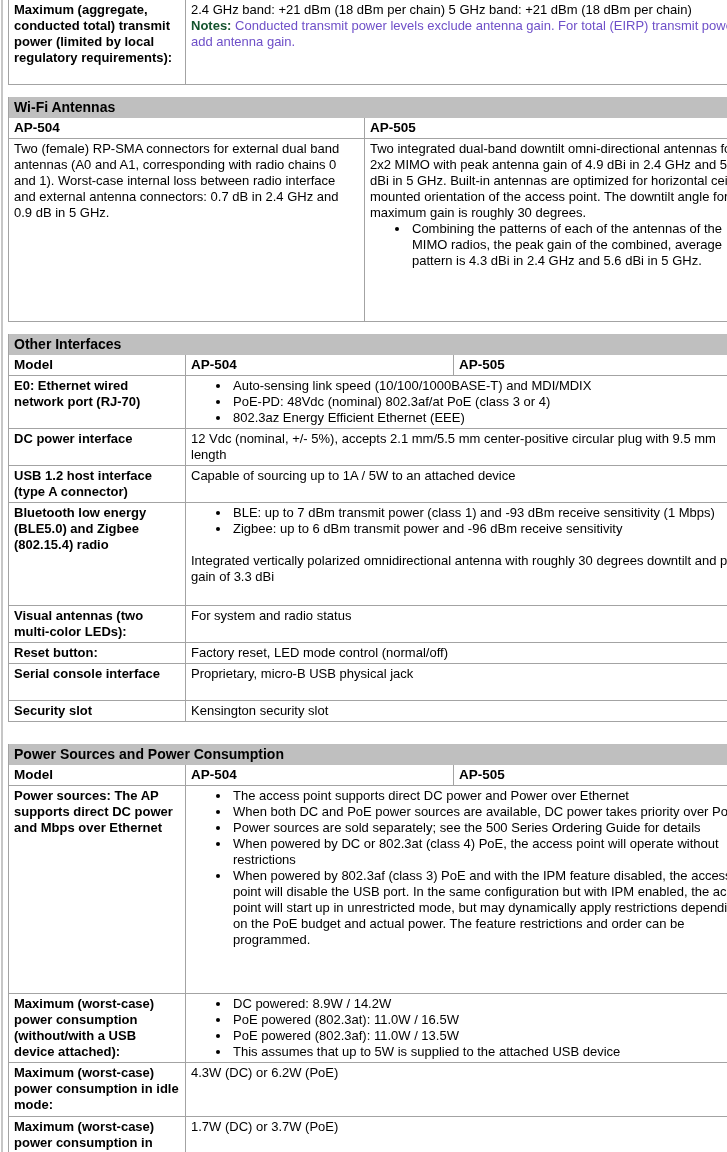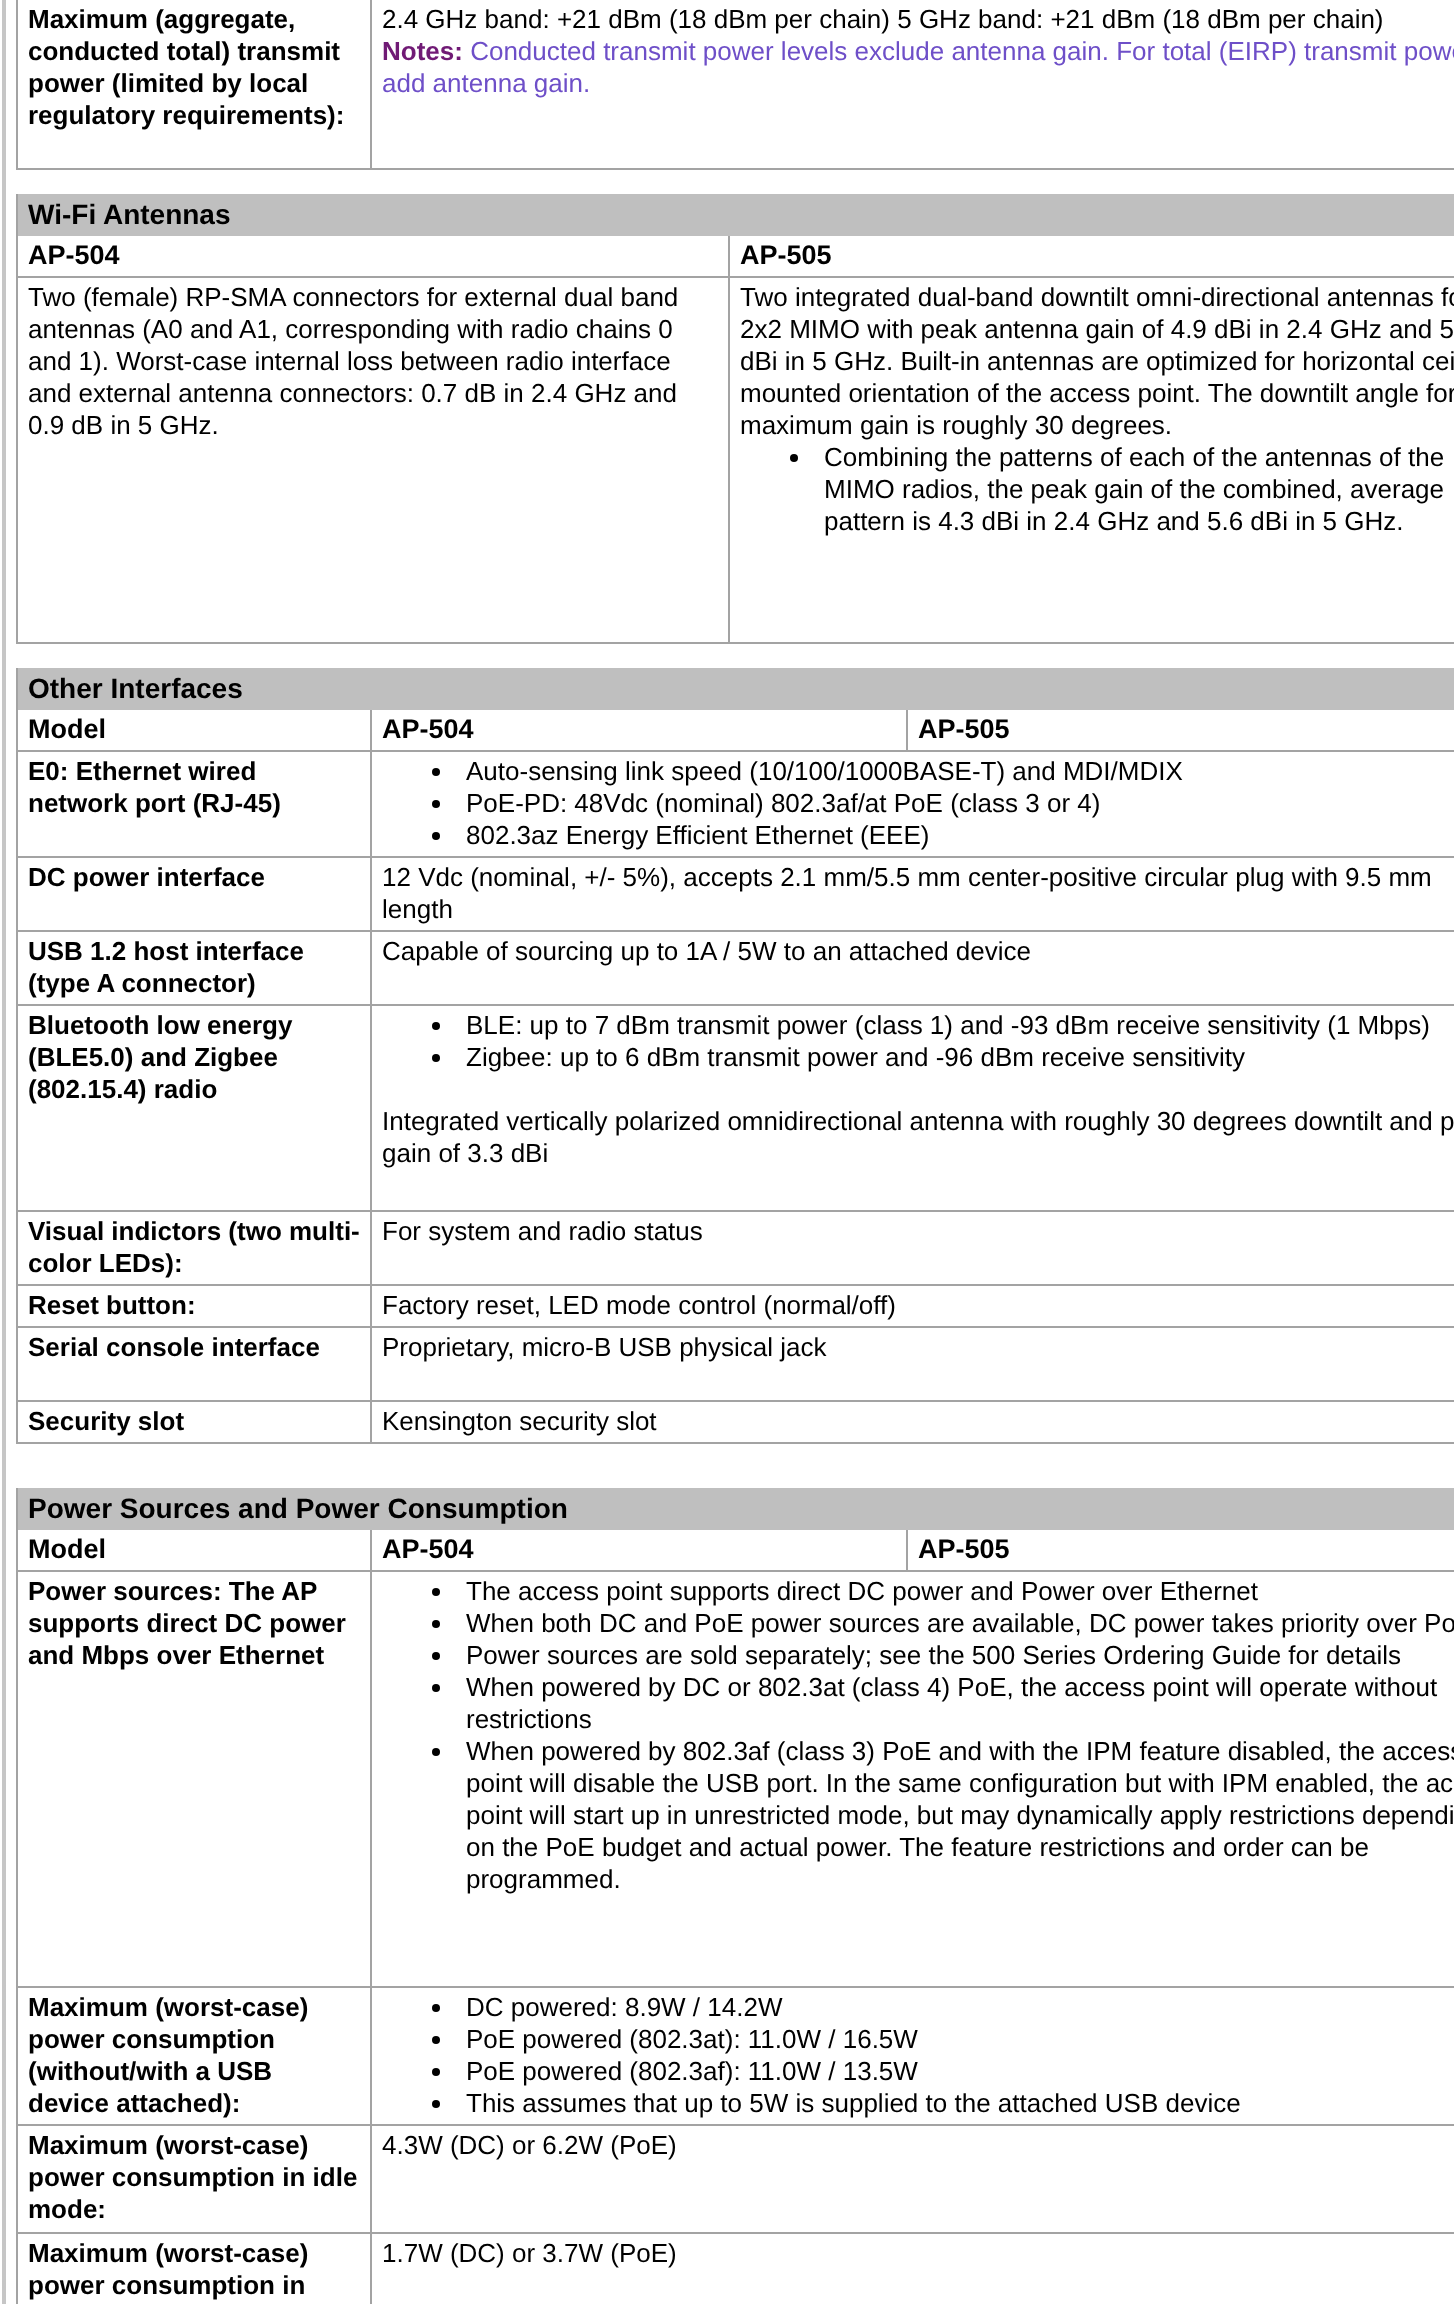--- a/index.html
+++ b/index.html
@@ -49,21 +49,21 @@
   p { margin: 0; }
   ul.bullets {
     margin: 0;
     padding-left: 40px;
     list-style-type: disc;
   }
   ul.bullets li { padding-left: 2px; }
   .wifi-ul { padding-left: 30px; margin-top: 16px; }
   .after-gap { margin-top: 16px; }
   .notes-purple { color: #6e4fc8; }
-  .notes-purple b { color: #701a75; }
+  .notes-purple b { color: #14532d; }
   .gap-12 { height: 12px; }
   .gap-22 { height: 22px; }
 </style>
 </head>
 <body>
 
 <div class="page-edge"></div>
 
 <div class="doc">
 
@@ -117,21 +117,21 @@
         <col style="width:268px">
         <col>
       </colgroup>
     <tbody>
         <tr>
       <td class="colhdr" style="height:15px">Model</td>
       <td class="colhdr">AP-504</td>
       <td class="colhdr">AP-505</td>
     </tr>
     <tr>
-      <td class="lbl" style="height:48px">E0: Ethernet wired network port (RJ-45)</td>
+      <td class="lbl" style="height:48px">E0: Ethernet wired network port (RJ-70)</td>
       <td colspan="2">
         <ul class="bullets">
           <li>Auto-sensing link speed (10/100/1000BASE-T) and MDI/MDIX</li>
           <li>PoE-PD: 48Vdc (nominal) 802.3af/at PoE (class 3 or 4)</li>
           <li>802.3az Energy Efficient Ethernet (EEE)</li>
         </ul>
       </td>
     </tr>
     <tr>
       <td class="lbl" style="height:29px">DC power interface</td>
@@ -145,21 +145,21 @@
       <td class="lbl" style="height:98px">Bluetooth low energy (BLE5.0) and Zigbee (802.15.4) radio</td>
       <td colspan="2">
         <ul class="bullets">
           <li>BLE: up to 7 dBm transmit power (class 1) and -93 dBm receive sensitivity (1 Mbps)</li>
           <li>Zigbee: up to 6 dBm transmit power and -96 dBm receive sensitivity</li>
         </ul>
         <p class="after-gap">Integrated vertically polarized omnidirectional antenna with roughly 30 degrees downtilt and peak gain of 3.3 dBi</p>
       </td>
     </tr>
     <tr>
-      <td class="lbl" style="height:29px">Visual indictors (two multi-color LEDs):</td>
+      <td class="lbl" style="height:29px">Visual antennas (two multi-color LEDs):</td>
       <td colspan="2">For system and radio status</td>
     </tr>
     <tr>
       <td class="lbl" style="height:15px">Reset button:</td>
       <td colspan="2">Factory reset, LED mode control (normal/off)</td>
     </tr>
     <tr>
       <td class="lbl" style="height:32px">Serial console interface</td>
       <td colspan="2">Proprietary, micro-B USB physical jack</td>
     </tr>

